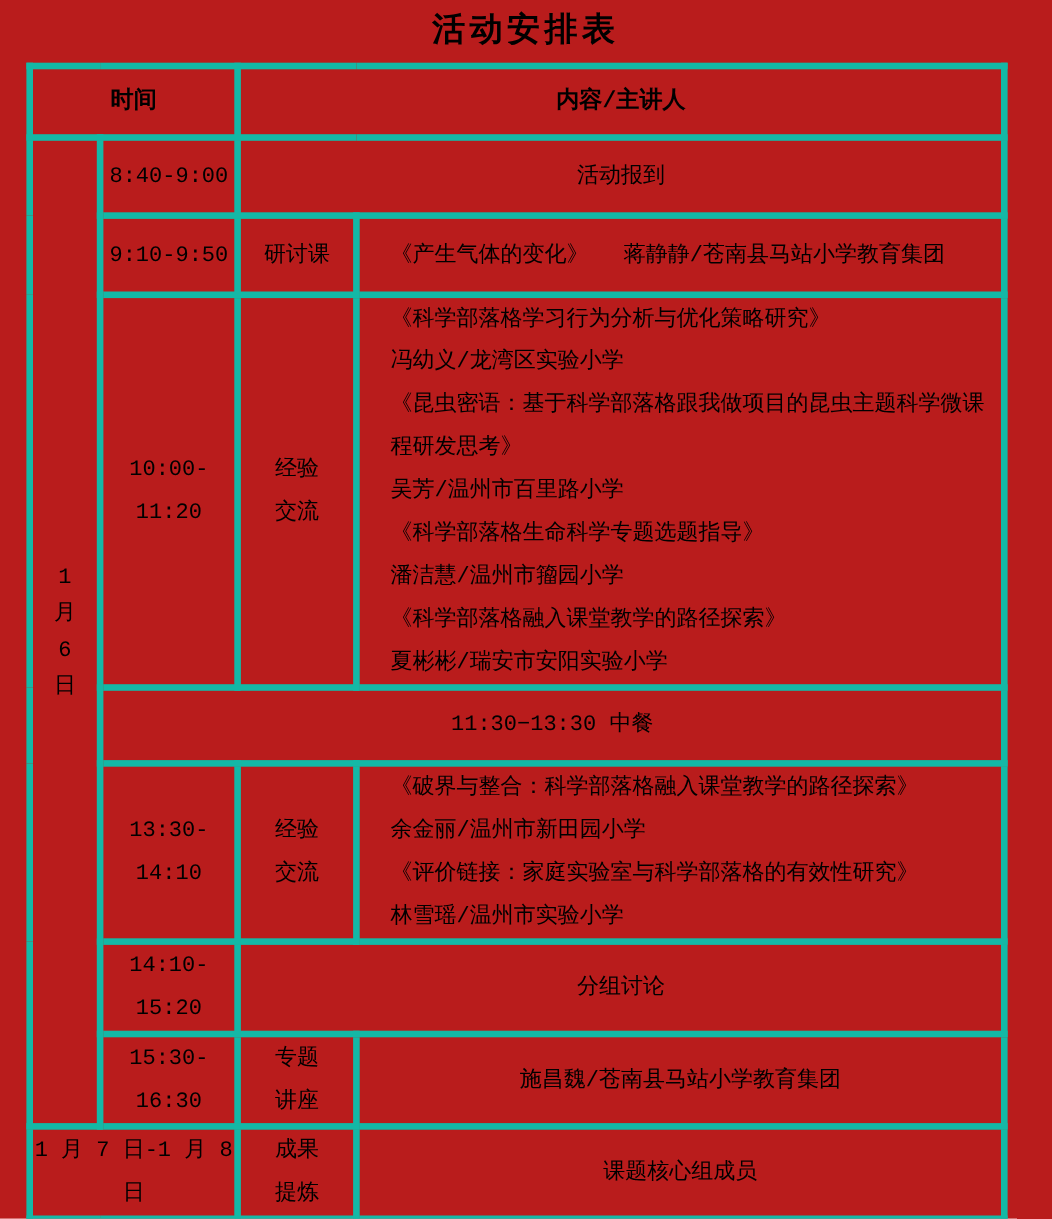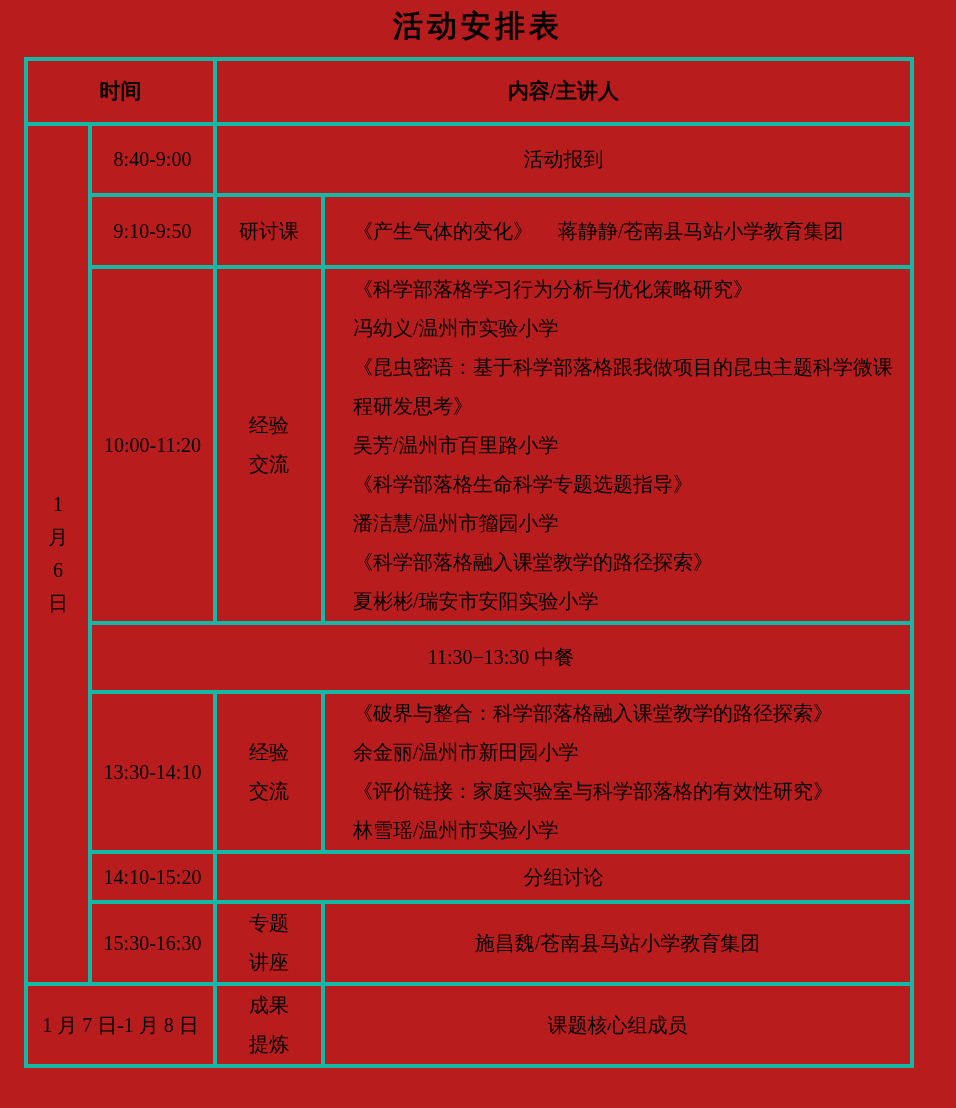--- a/index.html
+++ b/index.html
@@ -23,27 +23,28 @@
   }
   table.schedule {
     position: absolute;
     left: 24px;
     top: 57px;
     width: 886px;
     border-collapse: collapse;
     table-layout: fixed;
   }
   td {
-    border: 4px solid #14b8a6;
+    border: 6px solid #14b8a6;
     text-align: center;
     vertical-align: middle;
     font-size: 20px;
     line-height: 39px;
     padding: 0;
     overflow: hidden;
+    font-family: Liberation Mono, monospace;
   }
   td.hdr { font-weight: bold; font-size: 21px; }
   td.left-cell {
     text-align: left;
     padding-left: 28px;
     padding-right: 6px;
   }
   .content-line { white-space: nowrap; }
   .day-char { line-height: 33px; }
   .role-line { line-height: 39px; }
@@ -87,21 +88,21 @@
     </tr>
 
     <tr style="height:356px">
       <td>10:00-11:20</td>
       <td>
         <div class="role-line">经验</div>
         <div class="role-line">交流</div>
       </td>
       <td class="left-cell">
         <div class="content-line">《科学部落格学习行为分析与优化策略研究》</div>
-        <div class="content-line">冯幼义/温州市实验小学</div>
+        <div class="content-line">冯幼义/龙湾区实验小学</div>
         <div class="content-line">《昆虫密语：基于科学部落格跟我做项目的昆虫主题科学微课</div>
         <div class="content-line">程研发思考》</div>
         <div class="content-line">吴芳/温州市百里路小学</div>
         <div class="content-line">《科学部落格生命科学专题选题指导》</div>
         <div class="content-line">潘洁慧/温州市籀园小学</div>
         <div class="content-line">《科学部落格融入课堂教学的路径探索》</div>
         <div class="content-line">夏彬彬/瑞安市安阳实验小学</div>
       </td>
     </tr>
 

